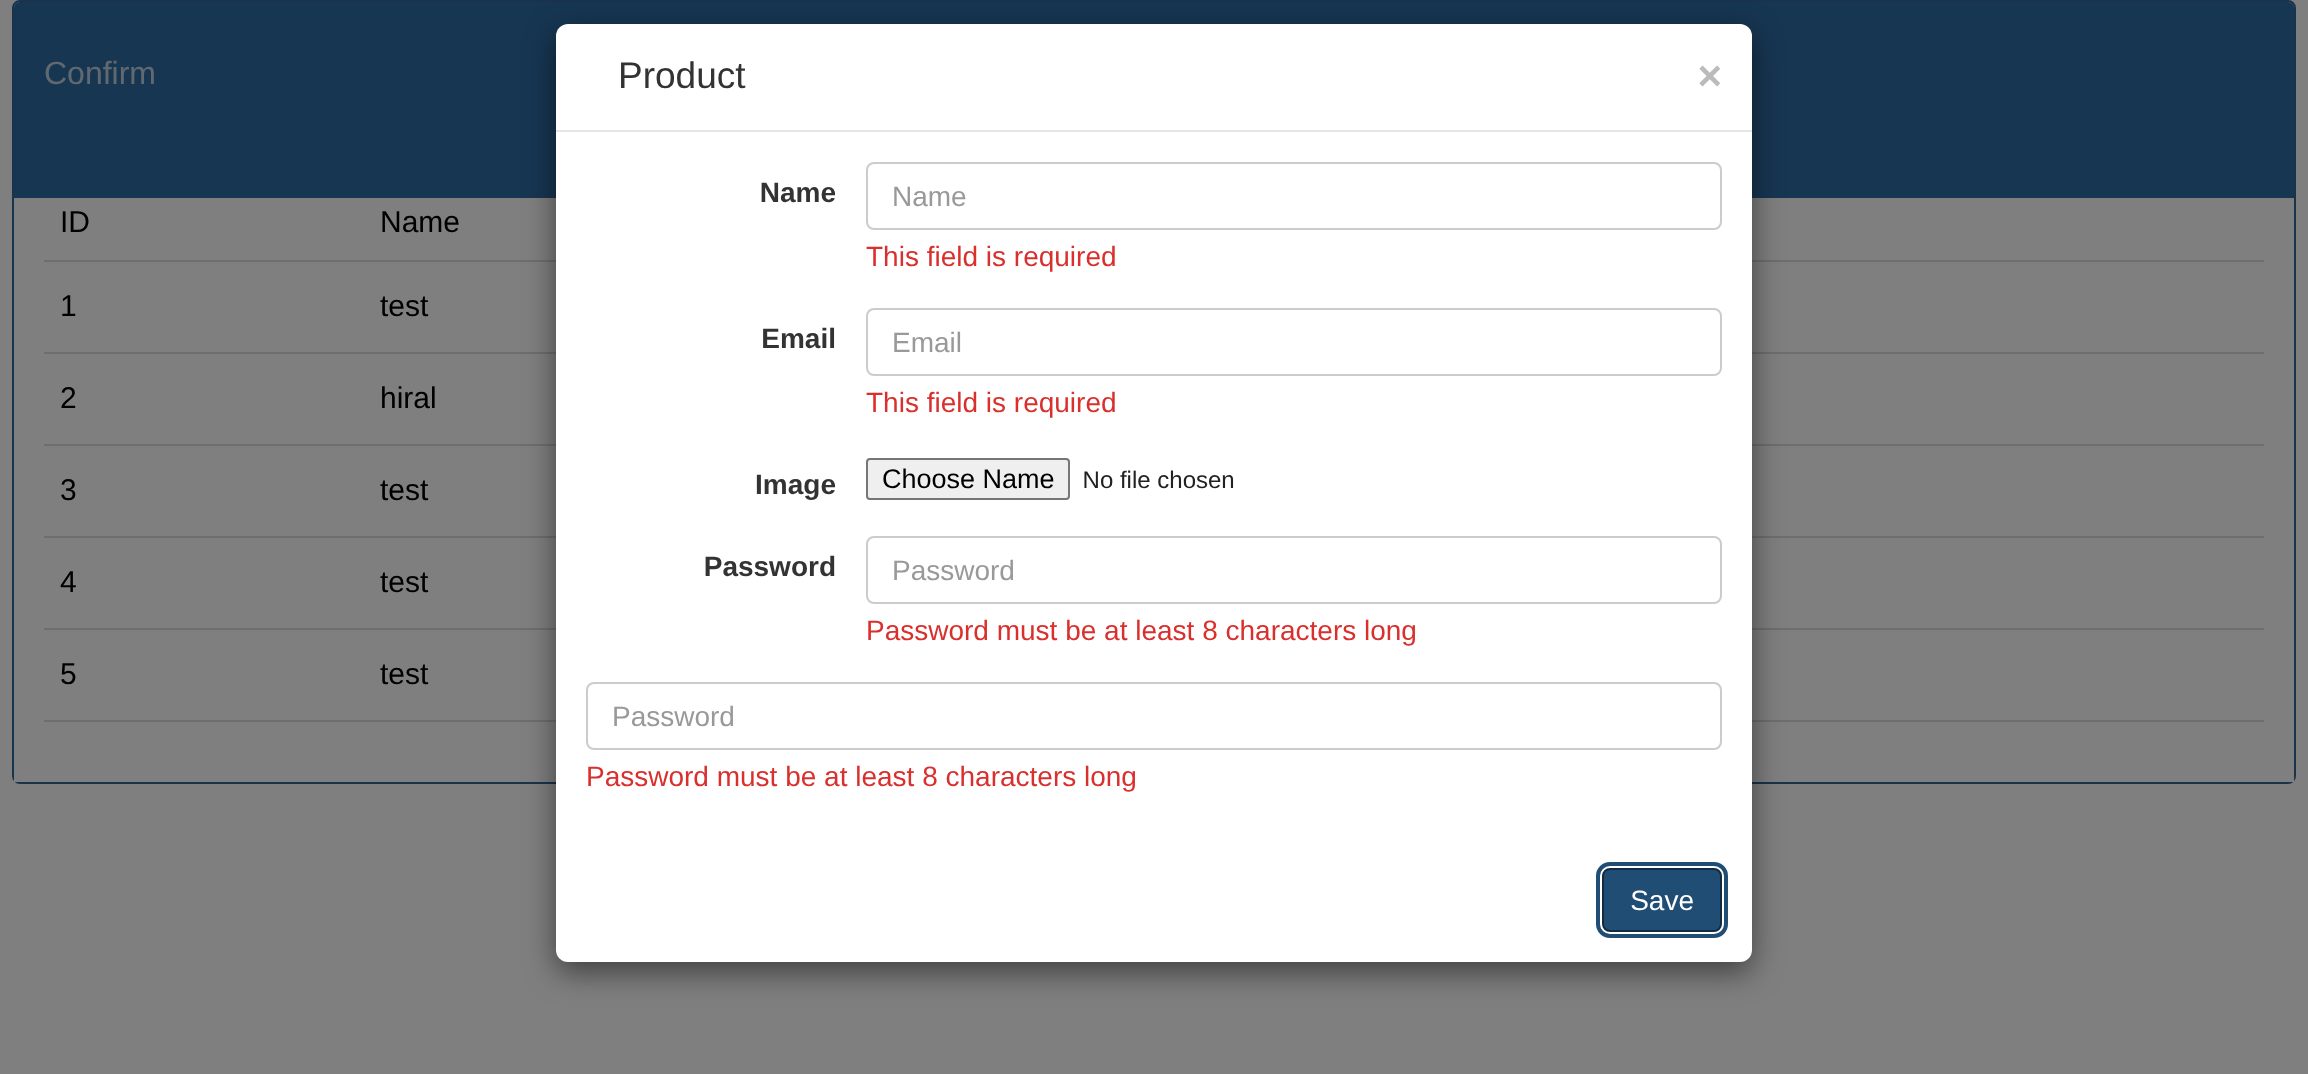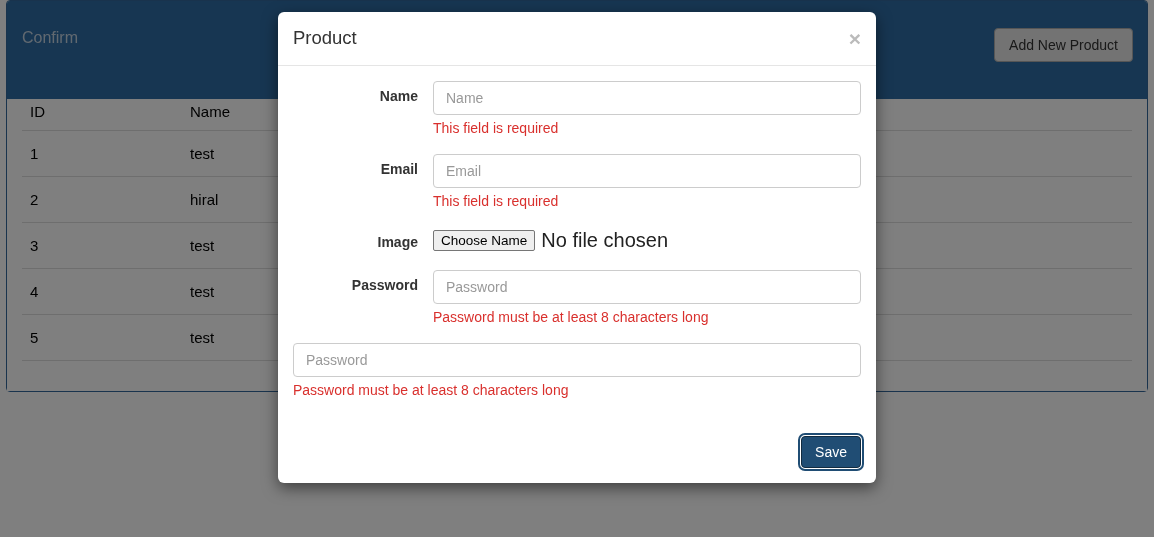--- a/index.html
+++ b/index.html
@@ -90,20 +90,21 @@
       padding: 15px 15px 16px 15px;
       border-bottom: 1px solid #e5e5e5;
       display: flex;
       justify-content: space-between;
       align-items: center;
     }
     .modal-title {
       font-size: 18.5px;
       font-weight: 500;
       color: #333;
+      margin-left: 16px;
     }
     .close {
       font-size: 21px;
       font-weight: 700;
       color: #bbb;
       background: none;
       border: none;
       cursor: pointer;
       line-height: 1;
     }
@@ -151,21 +152,21 @@
     }
     .file-btn {
       font-size: 13.5px;
       padding: 2px 7px;
       border: 1px solid #767676;
       background: #efefef;
       border-radius: 2px;
       cursor: pointer;
     }
     .file-text {
-      font-size: 20px;
+      font-size: 12px;
       color: #222;
     }
     .modal-footer {
       padding: 15px;
       text-align: right;
       display: flex;
       justify-content: flex-end;
     }
     .btn-save {
       background: #204d74;
@@ -180,21 +181,20 @@
       box-shadow: 0 0 0 1px #fff;
     }
   </style>
 </head>
 <body>
 
 <div class="panel">
   <div class="panel-heading">
     <span class="panel-title">Confirm</span>
   </div>
-  <button class="btn-add">Add New Product</button>
   <div class="panel-body">
     <table>
       <thead>
         <tr>
           <th class="col-id">ID</th>
           <th class="col-name">Name</th>
         </tr>
       </thead>
       <tbody>
         <tr>

